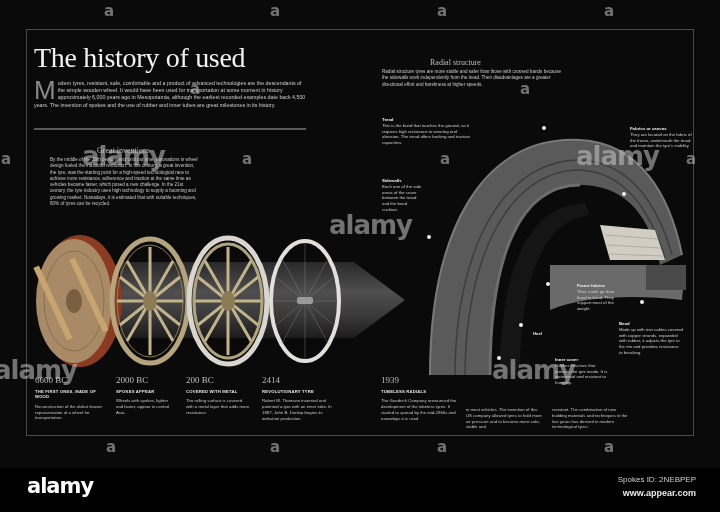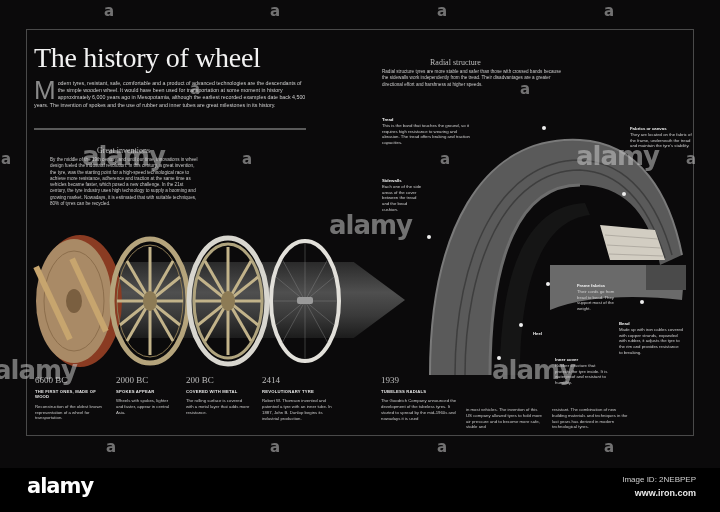--- a/index.html
+++ b/index.html
@@ -31,21 +31,21 @@
 </head>
 <body>
 
 <div class="wm wm-a" style="left:104px;top:2px;">a</div>
 <div class="wm wm-a" style="left:270px;top:2px;">a</div>
 <div class="wm wm-a" style="left:437px;top:2px;">a</div>
 <div class="wm wm-a" style="left:604px;top:2px;">a</div>
 
 <div class="frame"></div>
 
-<h1 class="title" style="margin:0;font-weight:normal;">The history of wheel</h1>
+<h1 class="title" style="margin:0;font-weight:normal;">The history of used</h1>
 
 <div class="intro">
   <span class="dropcap">M</span>
   <span>odern tyres, resistant, safe, comfortable and a product of advanced technologies are the descendants of the simple wooden wheel. It would have been used for transportation at some moment in history approximately 6,000 years ago in Mesopotamia, although the earliest recorded examples date back 4,500 years. The invention of spokes and the use of rubber and inner tubes are great milestones in its history.</span>
 </div>
 <div class="rule"></div>
 
 <div class="h2" style="left:49px;top:146px;">Great inventions</div>
 <div class="para" style="left:50px;top:157px;width:150px;">By the middle of the 19th century and until our time, innovations in wheel design fueled the industrial revolution. In this century, a great invention, the tyre, was the starting point for a high-speed technological race to achieve more resistance, adherence and traction at the same time as vehicles became faster, which posed a new challenge. In the 21st century, the tyre industry uses high technology to supply a booming and growing market. Nowadays, it is estimated that with suitable techniques, 80% of tyres can be recycled.</div>
 
@@ -207,15 +207,15 @@
 <div class="wm wm-a" style="left:440px;top:150px;">a</div>
 <div class="wm wm-a" style="left:686px;top:150px;">a</div>
 <div class="wm wm-a" style="left:520px;top:80px;">a</div>
 <div class="wm wm-a" style="left:106px;top:438px;">a</div>
 <div class="wm wm-a" style="left:270px;top:438px;">a</div>
 <div class="wm wm-a" style="left:437px;top:438px;">a</div>
 <div class="wm wm-a" style="left:604px;top:438px;">a</div>
 
 <div class="footer">
   <div class="footer-logo">alamy</div>
-  <div class="footer-id">Image ID: 2NEBPEP</div>
-  <div class="footer-url">www.iron.com</div>
+  <div class="footer-id">Spokes ID: 2NEBPEP</div>
+  <div class="footer-url">www.appear.com</div>
 </div>
 
 </body></html>

